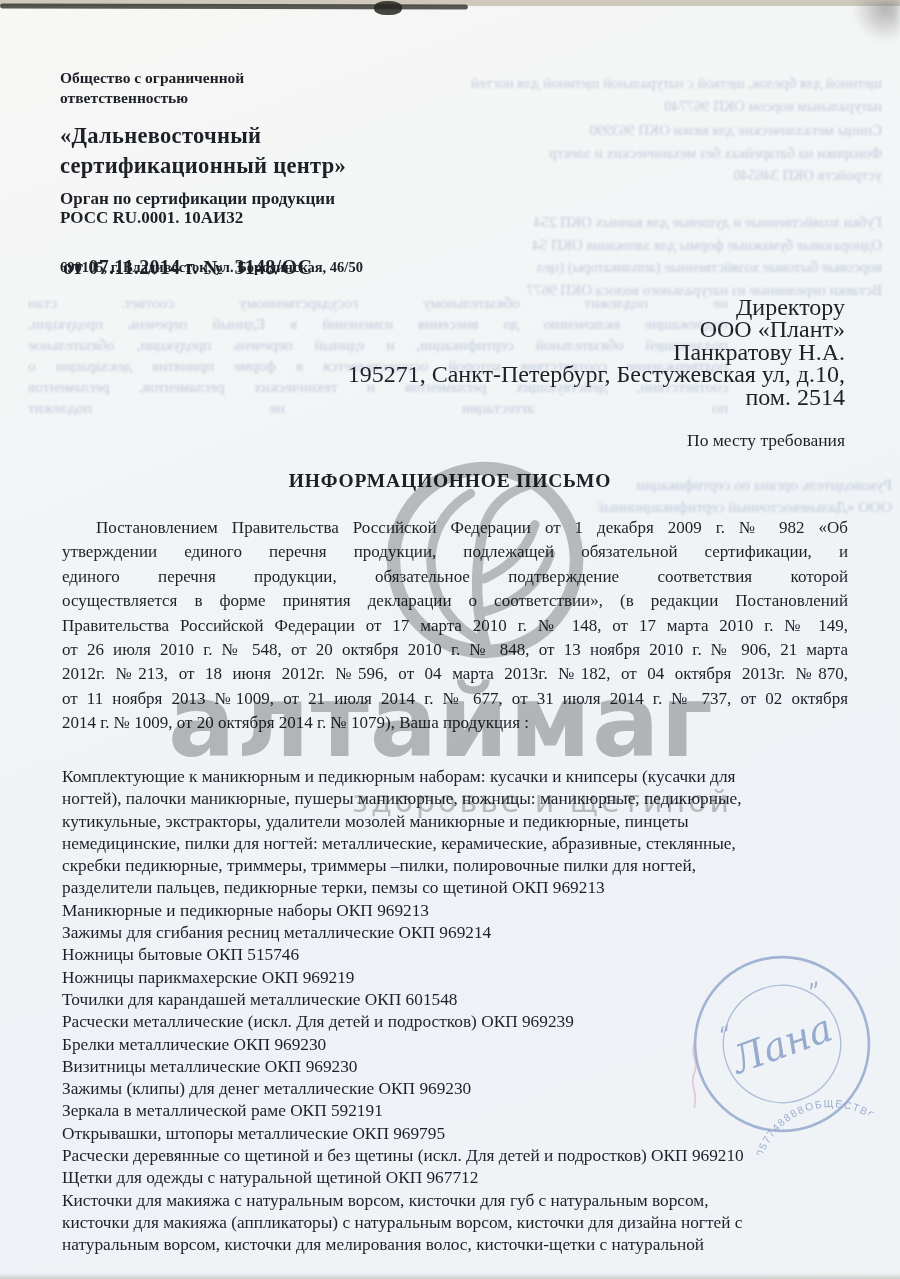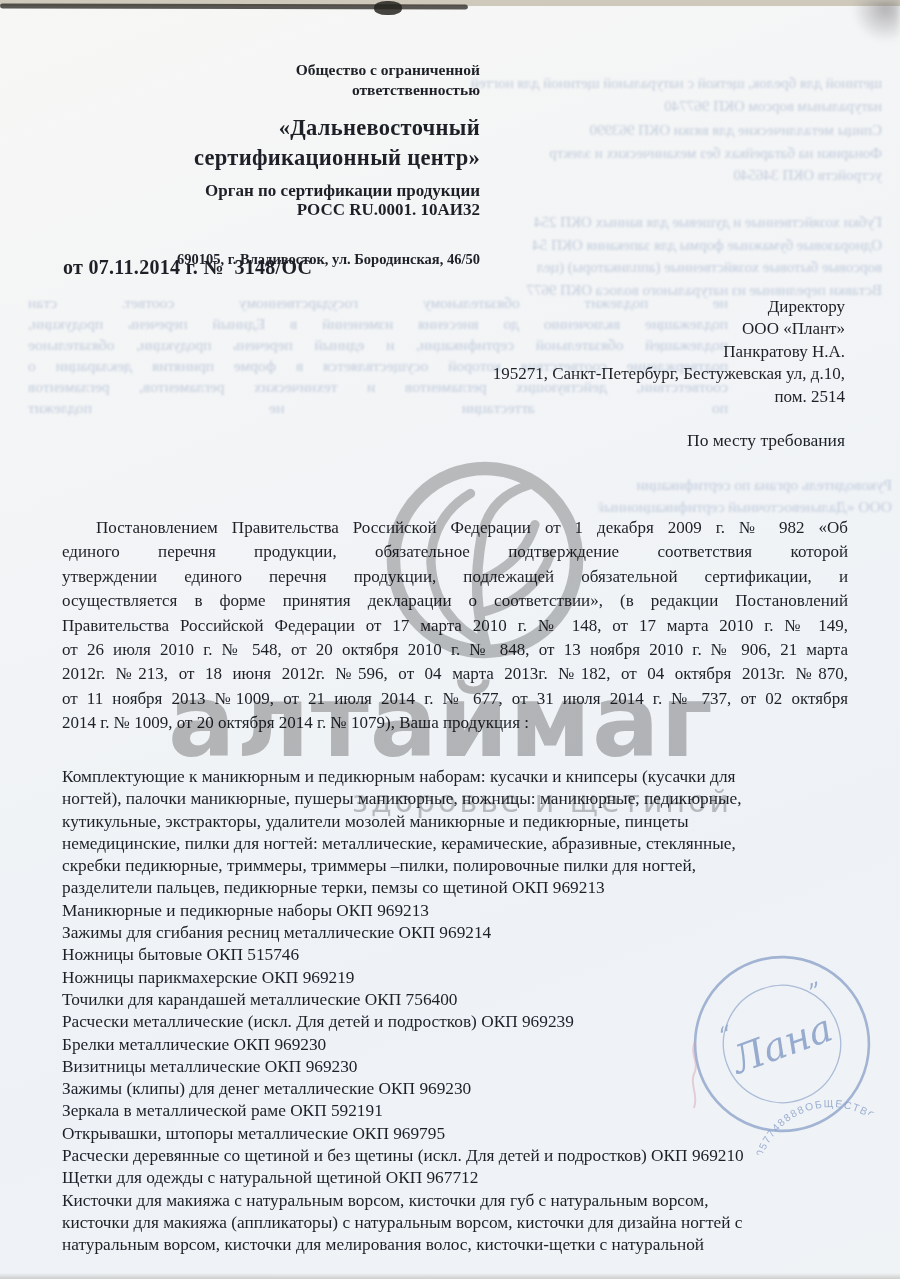--- a/index.html
+++ b/index.html
@@ -19,29 +19,29 @@
   .ghost{position:absolute;z-index:1;transform:scaleX(-1);filter:blur(1.1px);color:#b6c2d6;opacity:.8;}
   .ghost .ghost-line{white-space:nowrap;overflow:hidden;}
   .ghost-a{left:428px;top:72px;width:454px;font-size:15px;line-height:22.6px;text-align:left;}
   .ghost-a .ghost-line:nth-child(3){margin-top:2px;}
   .ghost-a .ghost-line:nth-child(6){margin-top:24px;}
   .ghost-b{left:28px;top:292px;width:700px;font-size:15.5px;line-height:21px;}
   .ghost-b .ghost-line{text-align:justify;text-align-last:justify;white-space:normal;}
   .ghost-c{left:598px;top:474px;width:294px;font-size:15.5px;line-height:22px;text-align:left;}
 
   
-  .letterhead{position:absolute;left:60px;top:60px;width:420px;text-align:right;z-index:3;}
+  .letterhead{position:absolute;left:60px;top:68px;width:420px;text-align:left;z-index:3;}
   .lh-orgtype{font-weight:bold;font-size:15.5px;line-height:19.5px;}
   .lh-name{font-weight:bold;font-size:22.5px;line-height:30px;margin-top:14px;letter-spacing:.3px;}
   .lh-role{font-weight:bold;font-size:17px;line-height:18.5px;margin-top:9px;}
   .lh-address{font-weight:bold;font-size:14.5px;margin-top:32px;}
   .ref-line{position:absolute;left:63px;top:256px;font-weight:bold;font-size:20px;z-index:3;letter-spacing:.3px;}
 
   
-  .recipient{position:absolute;right:55px;top:296px;text-align:right;font-size:17px;line-height:22.4px;z-index:3;}
+  .recipient{position:absolute;right:55px;top:296px;text-align:right;font-size:24px;line-height:22.4px;z-index:3;}
   .delivery{position:absolute;right:55px;top:430px;font-size:17.5px;z-index:3;margin-left:6px;}
 
   
   .title{position:absolute;left:0;top:470px;width:900px;margin:0;text-align:center;font-size:19.5px;font-weight:600;letter-spacing:.8px;z-index:3;}
   .body-par{position:absolute;left:62px;top:516px;width:786px;font-size:17px;line-height:24.4px;z-index:3;}
   .body-par .jline{text-align:justify;text-align-last:justify;}
   .body-par .jline:first-child{text-indent:34px;}
   .body-par .jline:last-child{text-align-last:left;}
   .products{position:absolute;left:62px;top:766px;width:800px;font-size:17.3px;line-height:22.3px;z-index:3;}
   .products .pline{white-space:nowrap;}
@@ -111,43 +111,44 @@
 
   <div class="recipient">
       <div>Директору</div>
       <div>ООО «Плант»</div>
       <div>Панкратову Н.А.</div>
       <div>195271, Санкт-Петербург, Бестужевская ул, д.10,</div>
       <div>пом. 2514</div>
     </div>
   <div class="delivery">По месту требования</div>
 
+  <h1 class="title">ИНФОРМАЦИОННОЕ ПИСЬМО</h1>
   <div class="body-par">
       <div class="jline">Постановлением Правительства Российской Федерации от 1 декабря 2009 г. № 982 «Об</div>
+      <div class="jline">утверждении единого перечня продукции, подлежащей обязательной сертификации, и</div>
       <div class="jline">единого перечня продукции, обязательное подтверждение соответствия которой</div>
-      <div class="jline">утверждении единого перечня продукции, подлежащей обязательной сертификации, и</div>
       <div class="jline">осуществляется в форме принятия декларации о соответствии», (в редакции Постановлений</div>
       <div class="jline">Правительства Российской Федерации от 17 марта 2010 г. № 148, от 17 марта 2010 г. № 149,</div>
       <div class="jline">от 26 июля 2010 г. № 548, от 20 октября 2010 г. № 848, от 13 ноября 2010 г. № 906, 21 марта</div>
       <div class="jline">2012г. №213, от 18 июня 2012г. №596, от 04 марта 2013г. №182, от 04 октября 2013г. №870,</div>
       <div class="jline">от 11 ноября 2013 №1009, от 21 июля 2014 г. № 677, от 31 июля 2014 г. № 737, от 02 октября</div>
       <div class="jline">2014 г. № 1009, от 20 октября 2014 г. № 1079), Ваша продукция :</div>
     </div>
   <div class="products">
       <div class="pline">Комплектующие к маникюрным и педикюрным наборам: кусачки и книпсеры (кусачки для</div>
       <div class="pline">ногтей), палочки маникюрные, пушеры маникюрные, ножницы: маникюрные, педикюрные,</div>
       <div class="pline">кутикульные, экстракторы, удалители мозолей маникюрные и педикюрные, пинцеты</div>
       <div class="pline">немедицинские, пилки для ногтей: металлические, керамические, абразивные, стеклянные,</div>
       <div class="pline">скребки педикюрные, триммеры, триммеры –пилки, полировочные пилки для ногтей,</div>
       <div class="pline">разделители пальцев, педикюрные терки, пемзы со щетиной ОКП 969213</div>
       <div class="pline">Маникюрные и педикюрные наборы ОКП 969213</div>
       <div class="pline">Зажимы для сгибания ресниц металлические ОКП 969214</div>
       <div class="pline">Ножницы бытовые ОКП 515746</div>
       <div class="pline">Ножницы парикмахерские ОКП 969219</div>
-      <div class="pline">Точилки для карандашей металлические ОКП 756400</div>
+      <div class="pline">Точилки для карандашей металлические ОКП 601548</div>
       <div class="pline">Расчески металлические (искл. Для детей и подростков) ОКП 969239</div>
       <div class="pline">Брелки металлические ОКП 969230</div>
       <div class="pline">Визитницы металлические ОКП 969230</div>
       <div class="pline">Зажимы (клипы) для денег металлические ОКП 969230</div>
       <div class="pline">Зеркала в металлической раме ОКП 592191</div>
       <div class="pline">Открывашки, штопоры металлические ОКП 969795</div>
       <div class="pline">Расчески деревянные со щетиной и без щетины (искл. Для детей и подростков) ОКП 969210</div>
       <div class="pline">Щетки для одежды с натуральной щетиной ОКП 967712</div>
       <div class="pline">Кисточки для макияжа с натуральным ворсом, кисточки для губ с натуральным ворсом,</div>
       <div class="pline">кисточки для макияжа (аппликаторы) с натуральным ворсом, кисточки для дизайна ногтей с</div>

